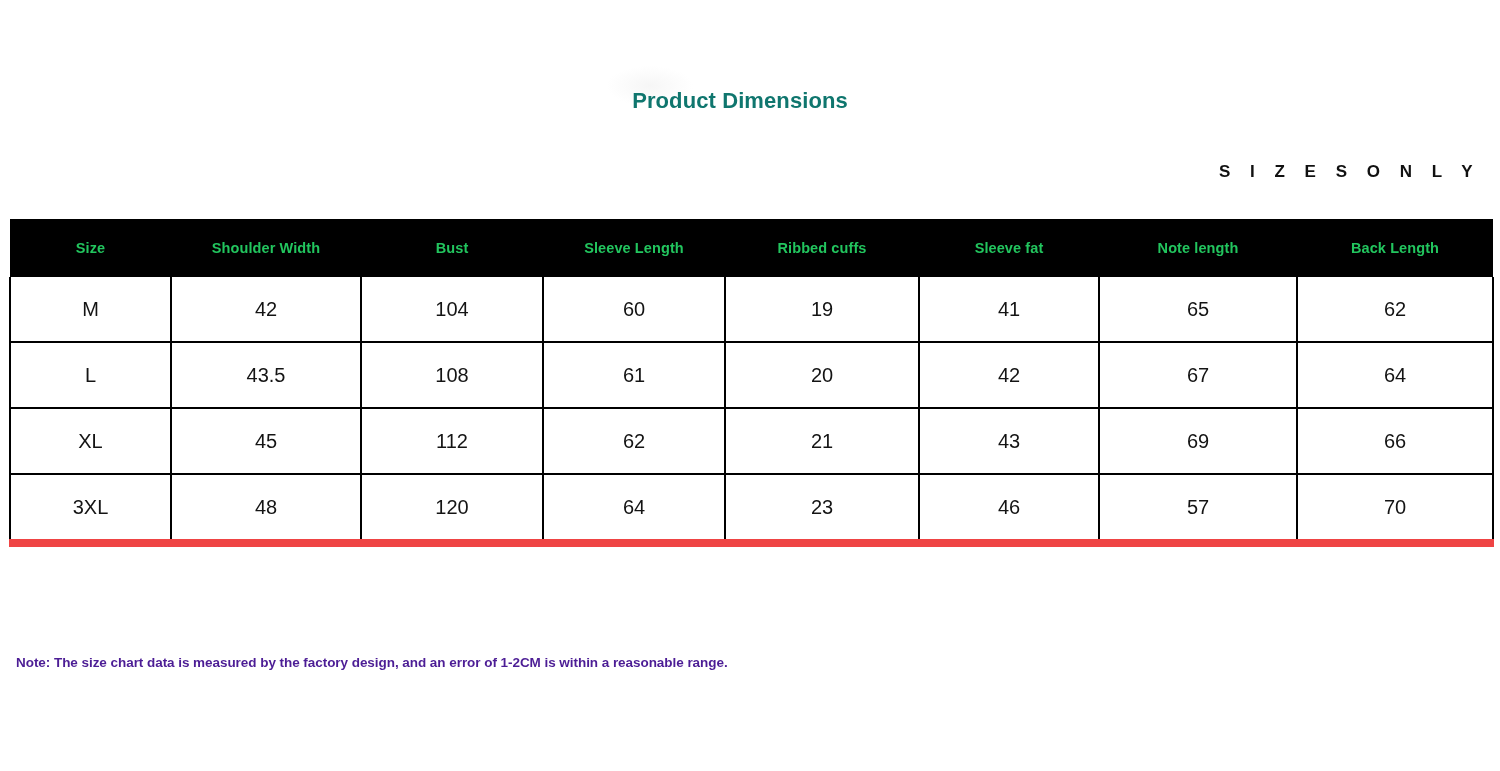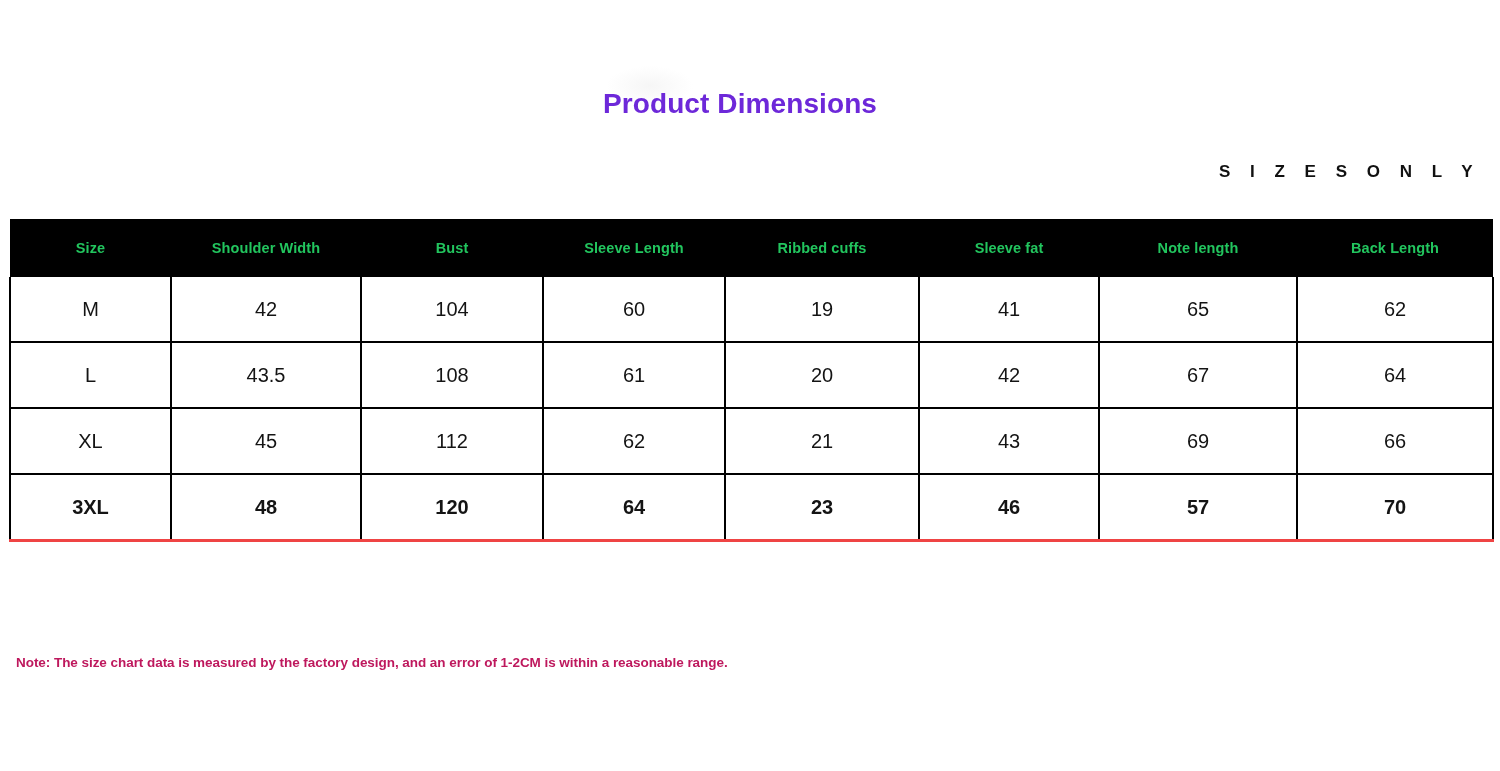--- a/index.html
+++ b/index.html
@@ -39,24 +39,24 @@
       radial-gradient(ellipse 70px 30px at 90px 112px, #f7f7f7 0%, #ffffff 75%),
       radial-gradient(ellipse 70px 30px at 215px 110px, #f7f7f7 0%, #ffffff 75%);
   }
 
   .title {
     position: absolute;
     left: 0;
     top: 88px;
     width: 1480px;
     text-align: center;
-    font-size: 28px;
+    font-size: 22px;
     font-weight: bold;
     letter-spacing: 0.1px;
-    color: #6d28d9;
+    color: #0f766e;
     z-index: 2;
   }
 
   .subtitle {
     position: absolute;
     left: 0;
     top: 162px;
     width: 1480px;
     text-align: right;
     font-size: 17px;
@@ -107,41 +107,40 @@
     border-right: 2px solid #000000;
     border-bottom: 2px solid #000000;
     background: #ffffff;
   }
 
   table.size-table tbody td:first-child {
     border-left: 2px solid #000000;
   }
 
   table.size-table tbody tr:last-child td {
-    border-bottom: 3px solid #ef4444;
-    font-weight: bold;
+    border-bottom: 8px solid #ef4444;
   }
 
   
   col.c0 { width: 161px; }
   col.c1 { width: 190px; }
   col.c2 { width: 182px; }
   col.c3 { width: 182px; }
   col.c4 { width: 194px; }
   col.c5 { width: 180px; }
   col.c6 { width: 198px; }
   col.c7 { width: 196px; }
 
   .note {
     position: absolute;
     left: 16px;
     top: 655px;
     font-size: 13.5px;
     font-weight: bold;
-    color: #be185d;
+    color: #4c1d95;
     letter-spacing: -0.05px;
     z-index: 2;
   }
 </style>
 </head>
 <body>
 
 <div class="page">
 
   <div class="watermark"></div>

